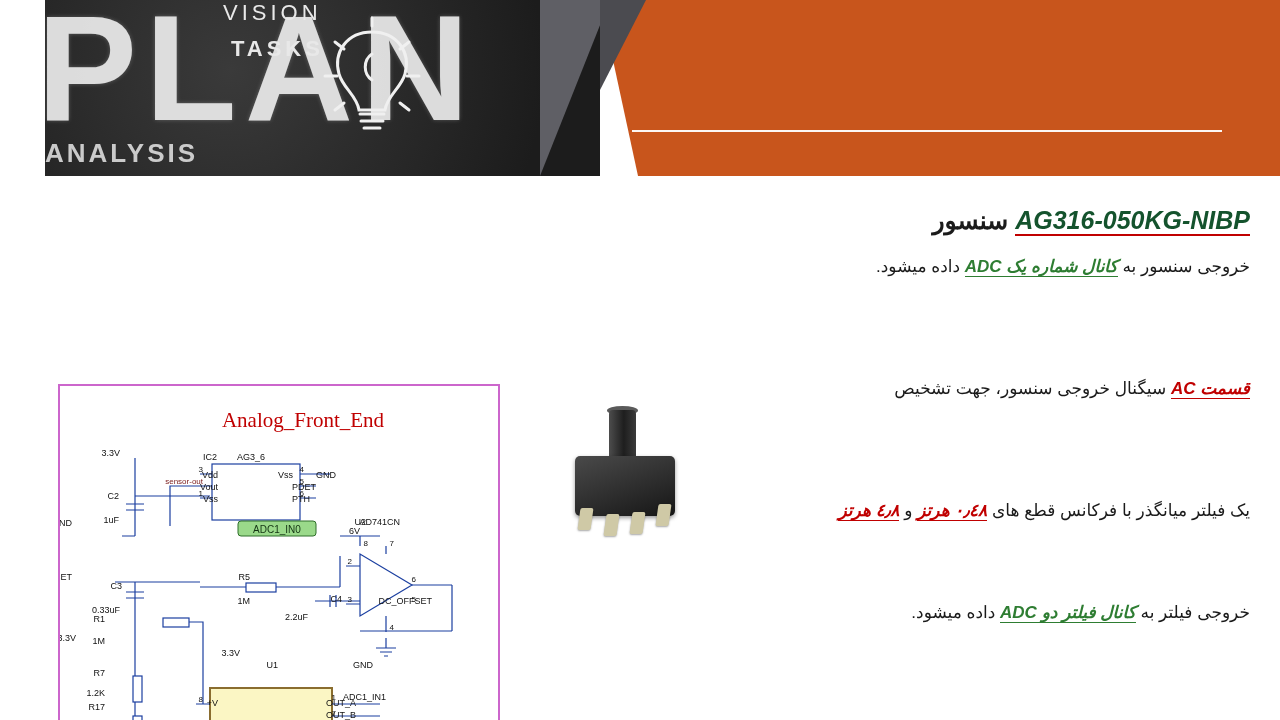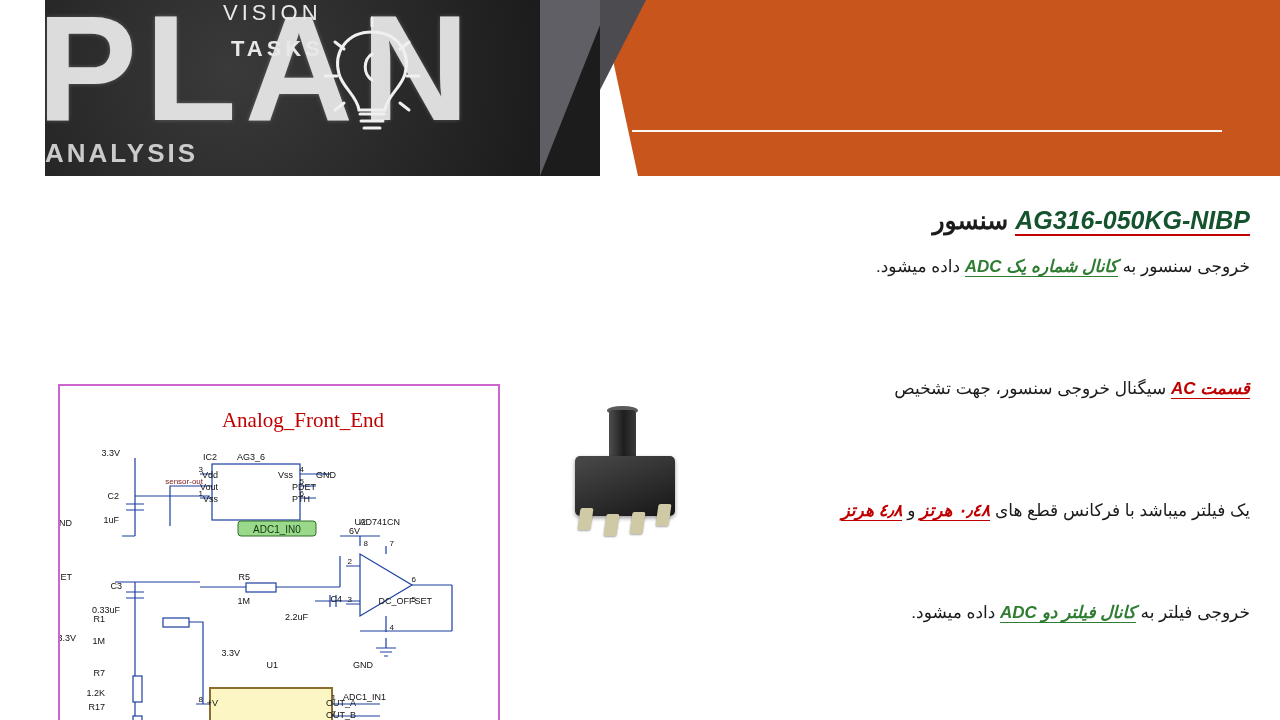--- a/index.html
+++ b/index.html
@@ -378,21 +378,21 @@
       <span>داده میشود.</span>
     </div>
 
     <div class="para p-ac">
       <span class="u-red">قسمت AC</span>
       <span>سیگنال خروجی سنسور، جهت تشخیص</span>
       <br>
     </div>
 
     <div class="para p-filter">
-      <span>یک فیلتر میباشد با فرکانس قطع های</span>
+      <span>یک فیلتر میانگذر با فرکانس قطع های</span>
       <span class="u-red">۰٫٤٨ هرتز</span>
       <span>و</span>
       <span class="u-red">٤٫٨ هرتز</span>
       <br>
       <br>
       <br>
       <span>خروجی فیلتر به</span>
       <span class="u-green">کانال فیلتر دو ADC</span>
       <span>داده میشود.</span>
     </div>

